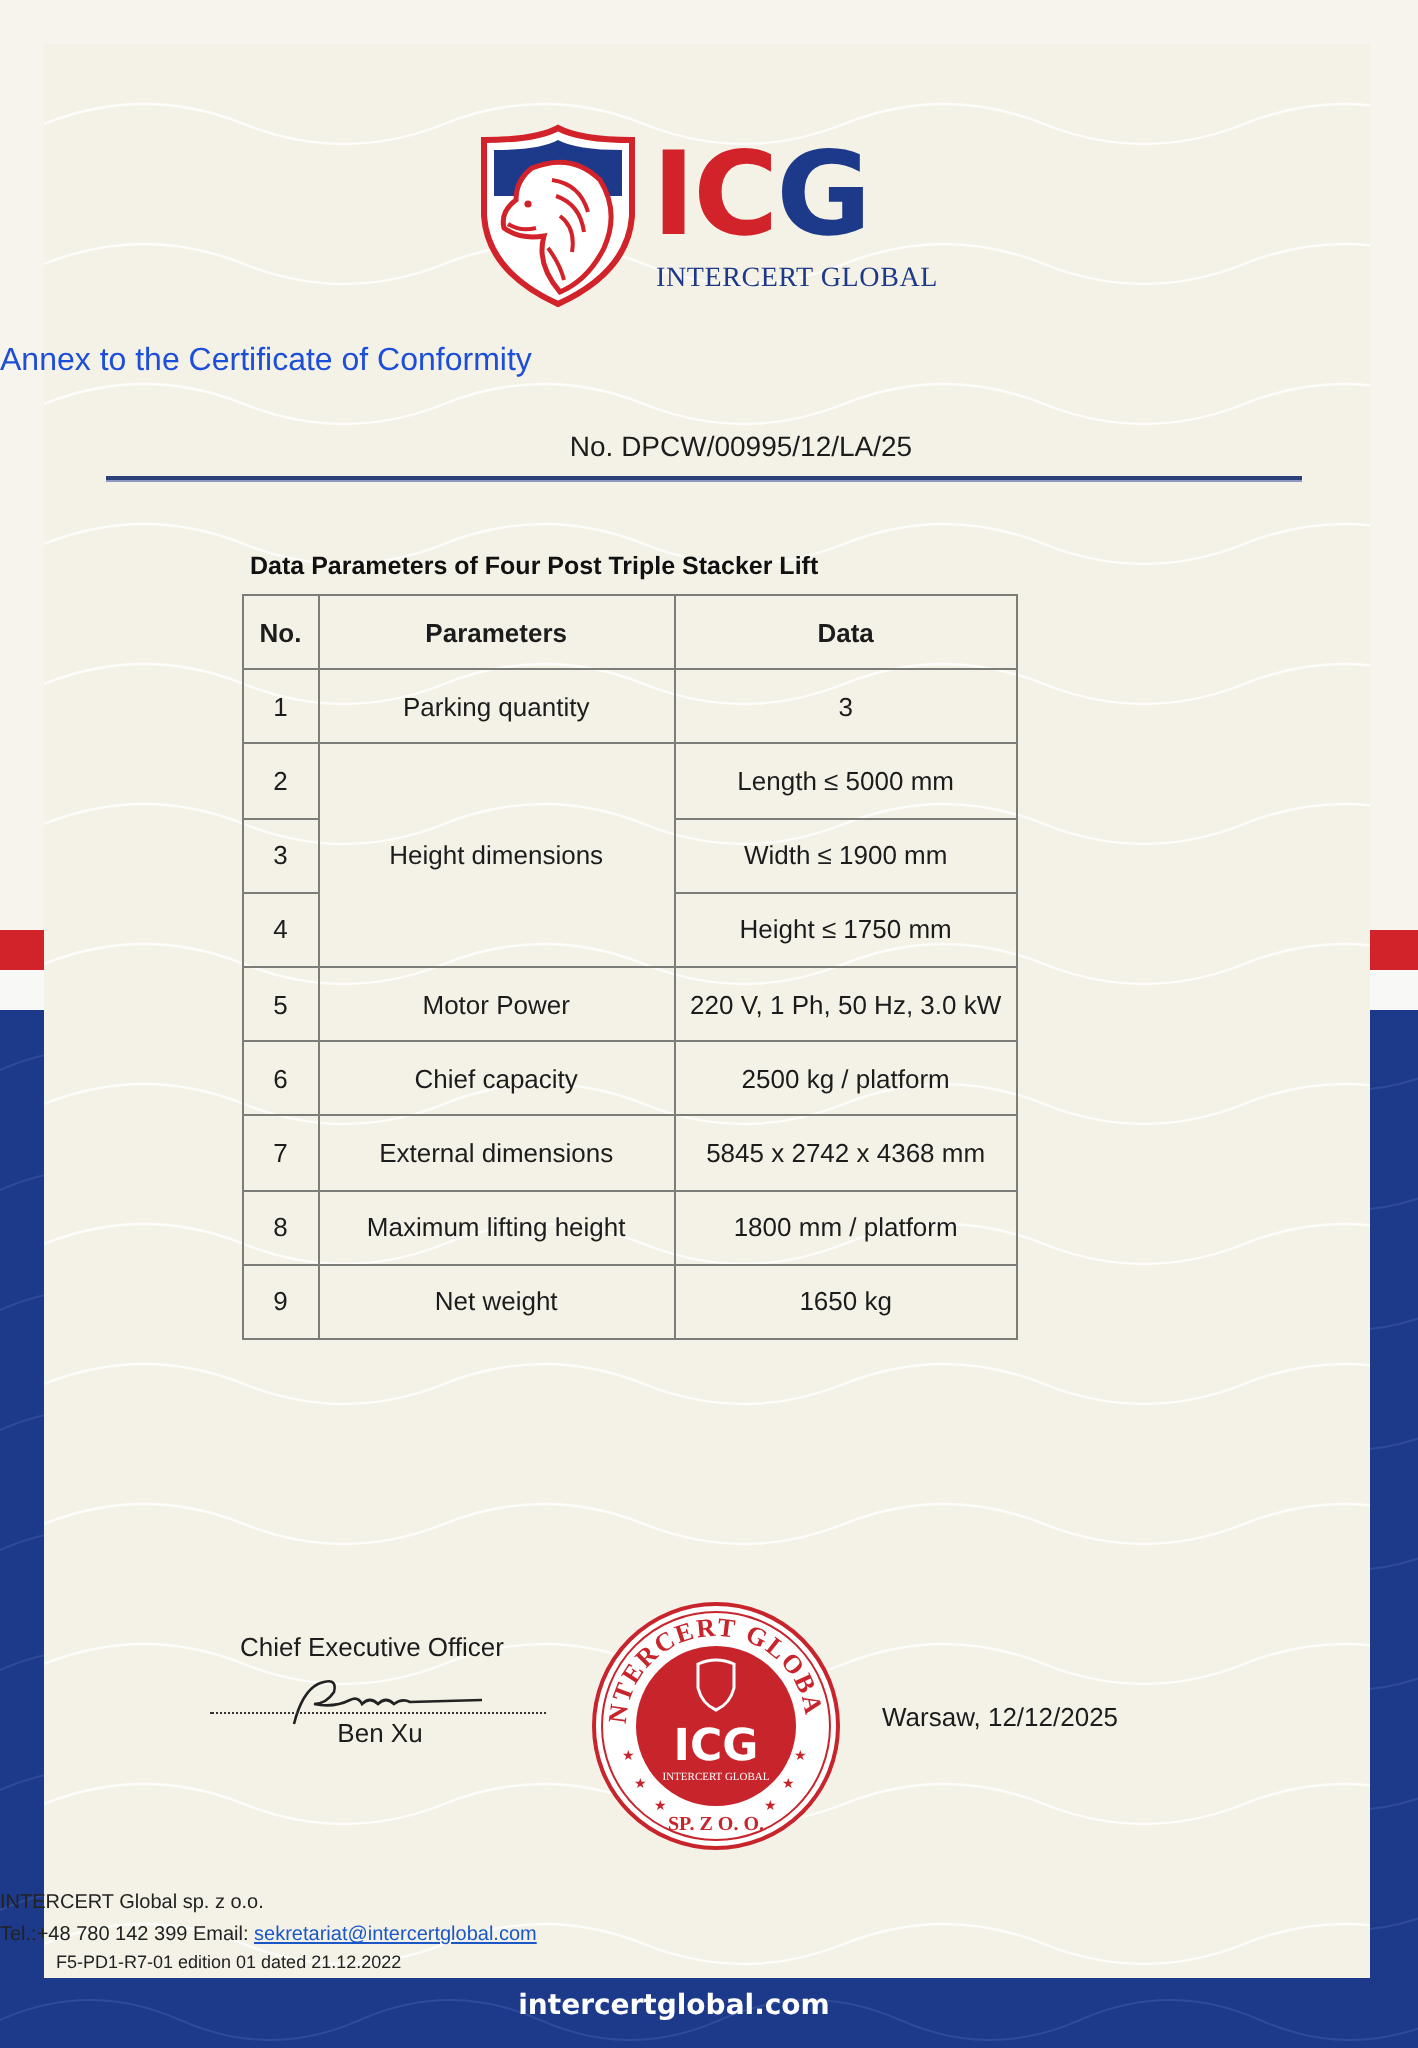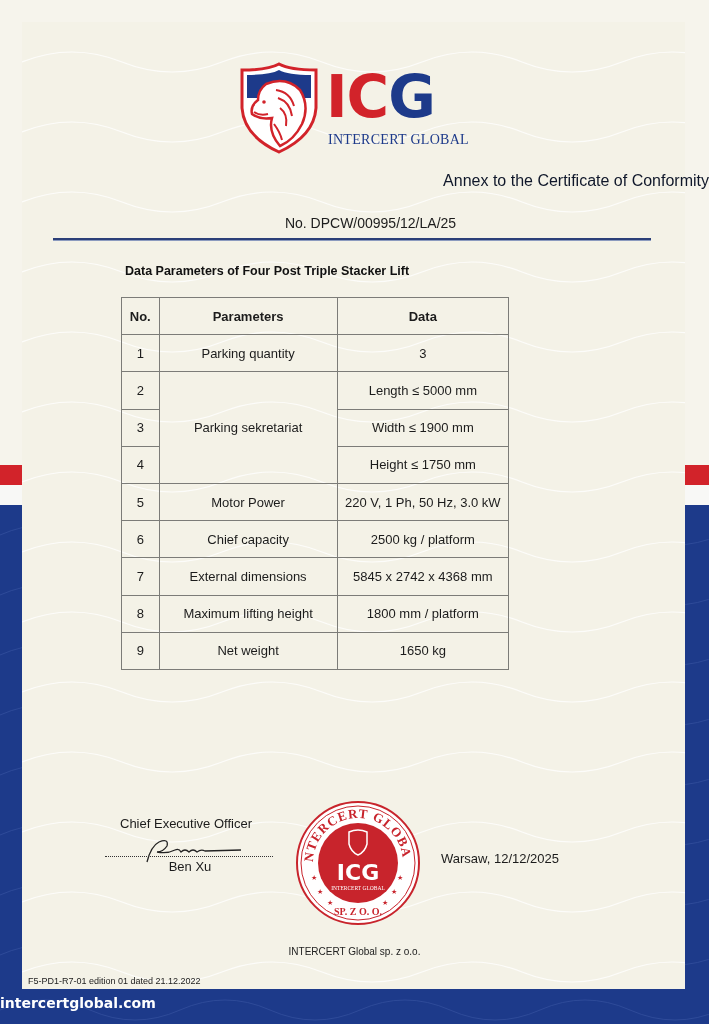--- a/index.html
+++ b/index.html
@@ -44,33 +44,33 @@
       font-size: 58px; line-height: 62px; letter-spacing: -1px;
     }
     .logo .brand .ic { color: #d2232a; }
     .logo .brand .g { color: #1d3a8a; }
     .logo .sub {
       position: absolute; left: 90px; top: 70px;
       font-family: "Liberation Serif", serif; font-size: 14px;
       color: #1d3a8a; letter-spacing: 0.3px;
     }
     .annex {
-      position: absolute; left: 0; top: 172px; width: 709px; text-align: right;
-      color: #0f172a; font-size: 16px;
+      position: absolute; left: 0; top: 172px; width: 709px; text-align: left;
+      color: #1d4ed8; font-size: 16px;
     }
     .certno {
       position: absolute; left: 0; top: 215px; width: 709px; text-align: center;
       font-size: 14px; color: #1c1c1c; padding-left: 32px;
     }
     .divider {
       position: absolute; left: 53px; top: 238px; width: 598px; height: 3px;
       background: #2b3f78; border-bottom: 1px solid #8c9bbf;
     }
     .table-title {
-      position: absolute; left: 125px; top: 264px;
+      position: absolute; left: 125px; top: 276px;
       font-size: 12.5px; font-weight: bold; color: #111;
     }
     table.params {
       position: absolute; left: 121px; top: 297px; width: 388px;
       border-collapse: collapse; font-size: 13px; color: #1c1c1c;
     }
     table.params th, table.params td {
       border: 1px solid #7c7c78; text-align: center; vertical-align: middle;
       height: 37.2px; padding: 0 4px;
     }
@@ -88,29 +88,29 @@
       border-top: 1.5px dotted #333;
     }
     .signer .sig { position: absolute; left: 45px; top: 20px; }
     .signer .name {
       position: absolute; left: 0; top: 43px; width: 180px; text-align: center; font-size: 13px;
     }
     .stamp { position: absolute; left: 295px; top: 800px; width: 126px; height: 126px; }
     .place-date { position: absolute; left: 441px; top: 851px; font-size: 13px; }
 
     .footer-addr {
-      position: absolute; left: 0; top: 944px; width: 709px; text-align: center;
+      position: absolute; left: 0; top: 944px; width: 709px; text-align: left;
       font-size: 10px; line-height: 16px; color: #222;
     }
     .footer-addr a { color: #1a56c8; text-decoration: underline; }
     .form-id {
       position: absolute; left: 28px; top: 976px; font-size: 9px; color: #222;
     }
     .website {
-      position: absolute; left: 0; top: 995px; width: 674px; text-align: left;
+      position: absolute; left: 0; top: 995px; width: 674px; text-align: center;
       font-family: "DejaVu Sans", sans-serif; font-weight: bold;
       font-size: 14px; color: #ffffff;
     }
   </style>
 </head>
 <body>
 
 <div class="bg-top"></div>
 <div class="bg-red"></div>
 <div class="bg-white"></div>
@@ -183,21 +183,21 @@
     </tr>
   </thead>
   <tbody>
     <tr>
       <td>1</td>
       <td>Parking quantity</td>
       <td>3</td>
     </tr>
     <tr>
       <td>2</td>
-      <td rowspan="3">Parking sekretariat</td>
+      <td rowspan="3">Height dimensions</td>
       <td>Length ≤ 5000 mm</td>
     </tr>
     <tr>
       <td>3</td>
       <td>Width ≤ 1900 mm</td>
     </tr>
     <tr>
       <td>4</td>
       <td>Height ≤ 1750 mm</td>
     </tr>
@@ -258,15 +258,16 @@
   <text x="22" y="94" font-size="7" fill="#c8242c">★</text>
   <text x="96" y="94" font-size="7" fill="#c8242c">★</text>
   <text x="32" y="105" font-size="7" fill="#c8242c">★</text>
   <text x="87" y="105" font-size="7" fill="#c8242c">★</text>
 </svg>
 
 <div class="place-date">Warsaw, 12/12/2025</div>
 
 <div class="footer-addr">
   <div>INTERCERT Global sp. z o.o.</div>
+  <div><span>Tel.:+48 780 142 399 Email: </span><a>sekretariat@intercertglobal.com</a></div>
 </div>
 <div class="form-id">F5-PD1-R7-01 edition 01 dated 21.12.2022</div>
 <div class="website">intercertglobal.com</div>
 
 </body></html>

